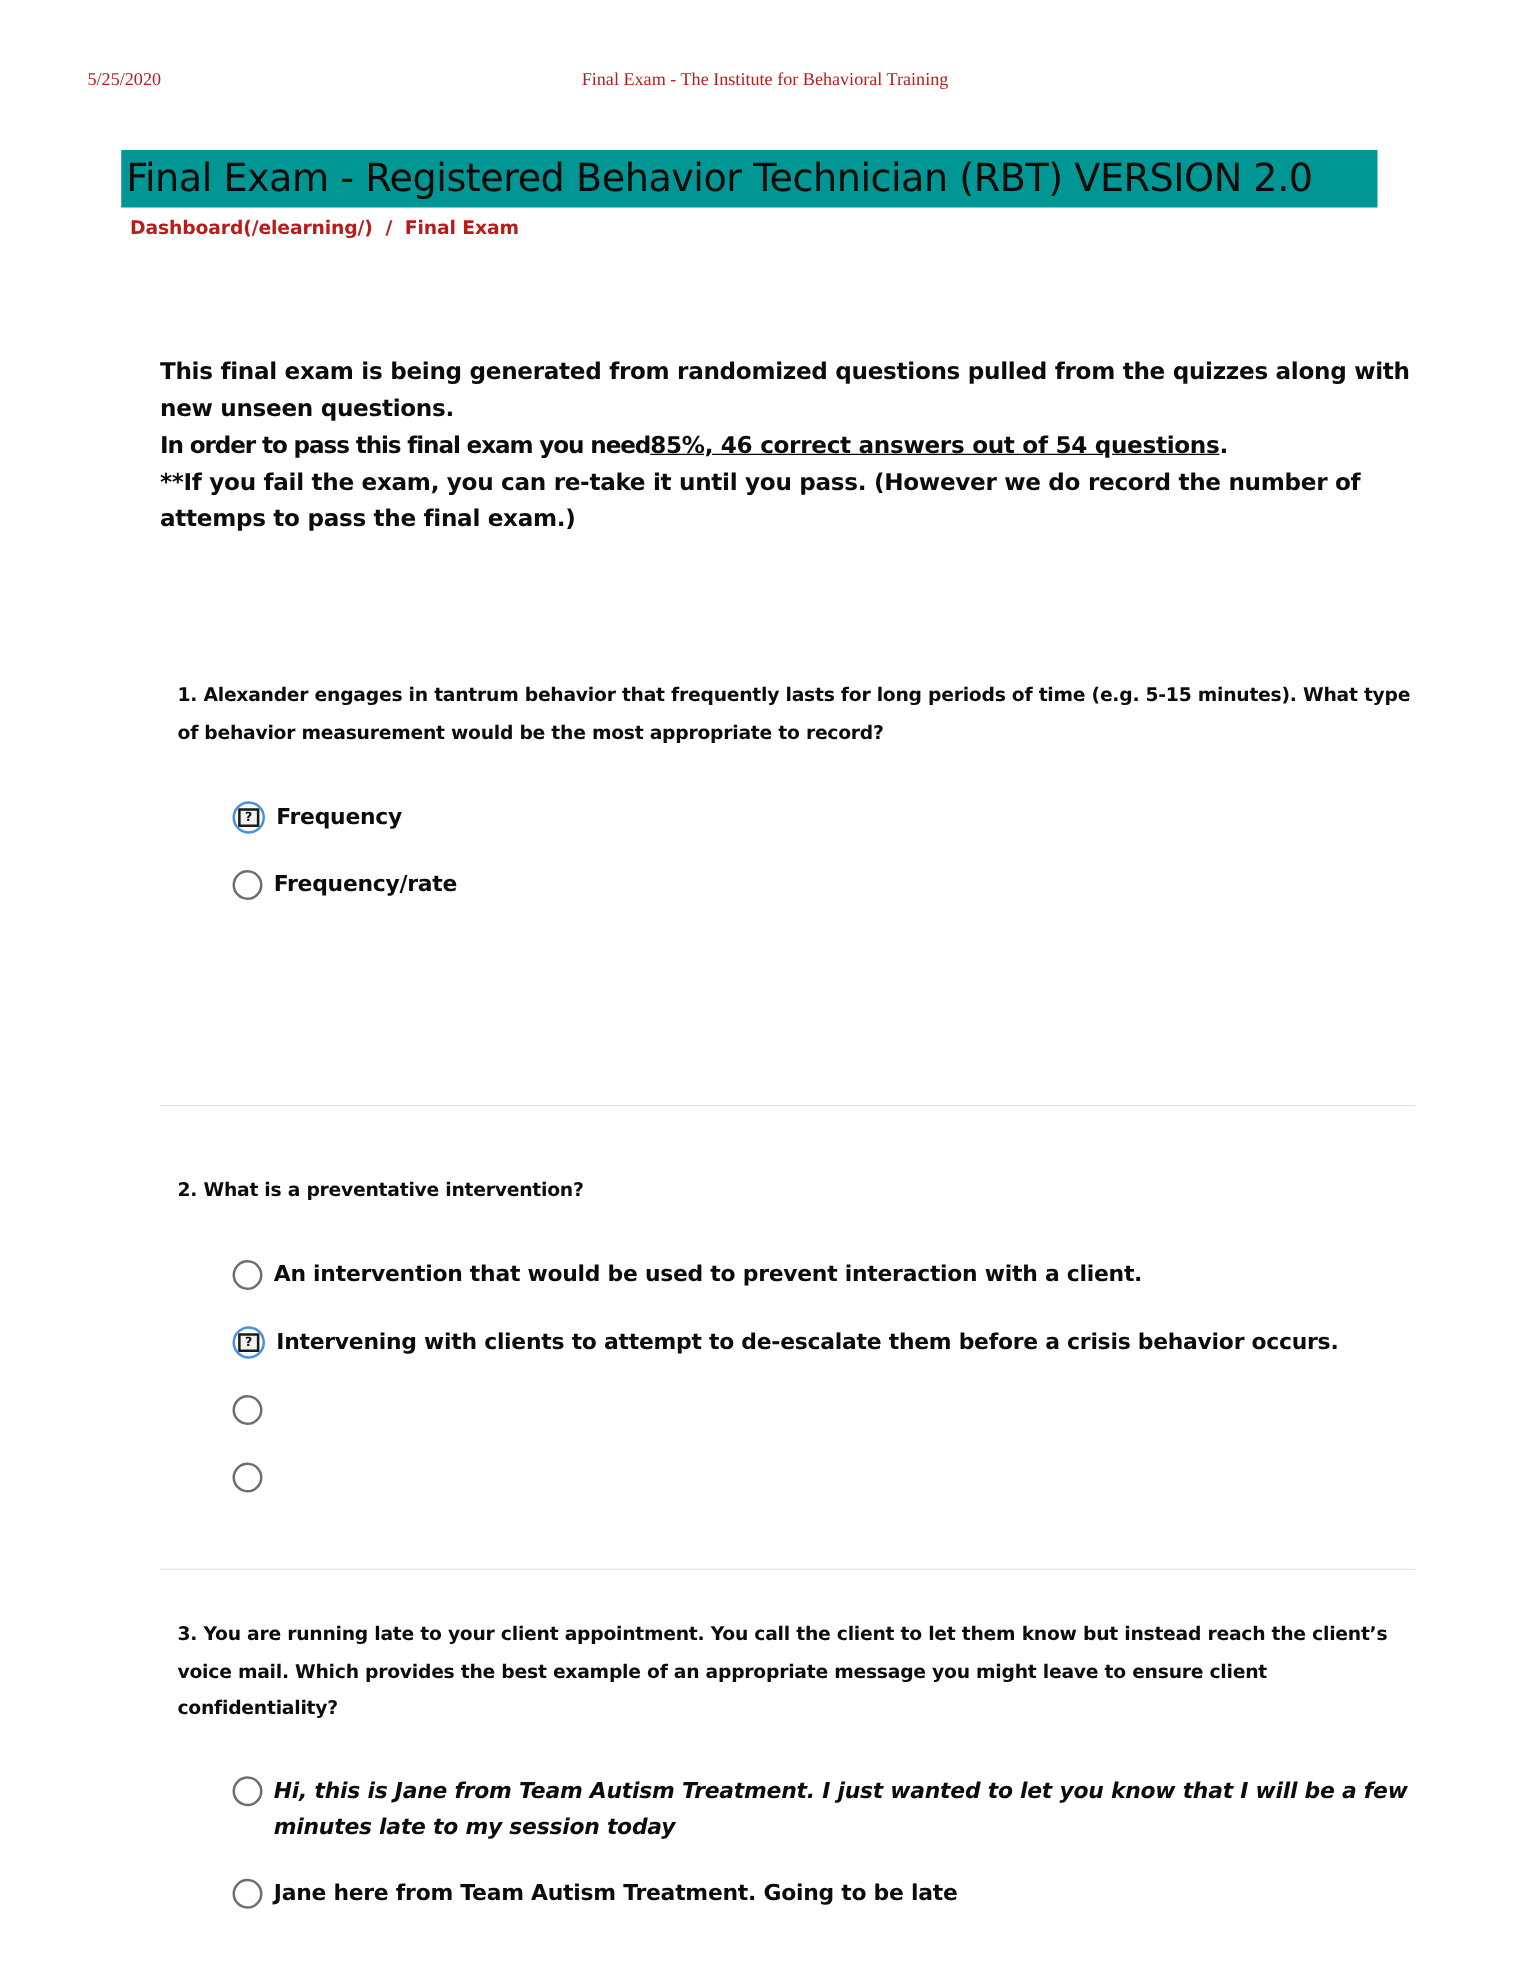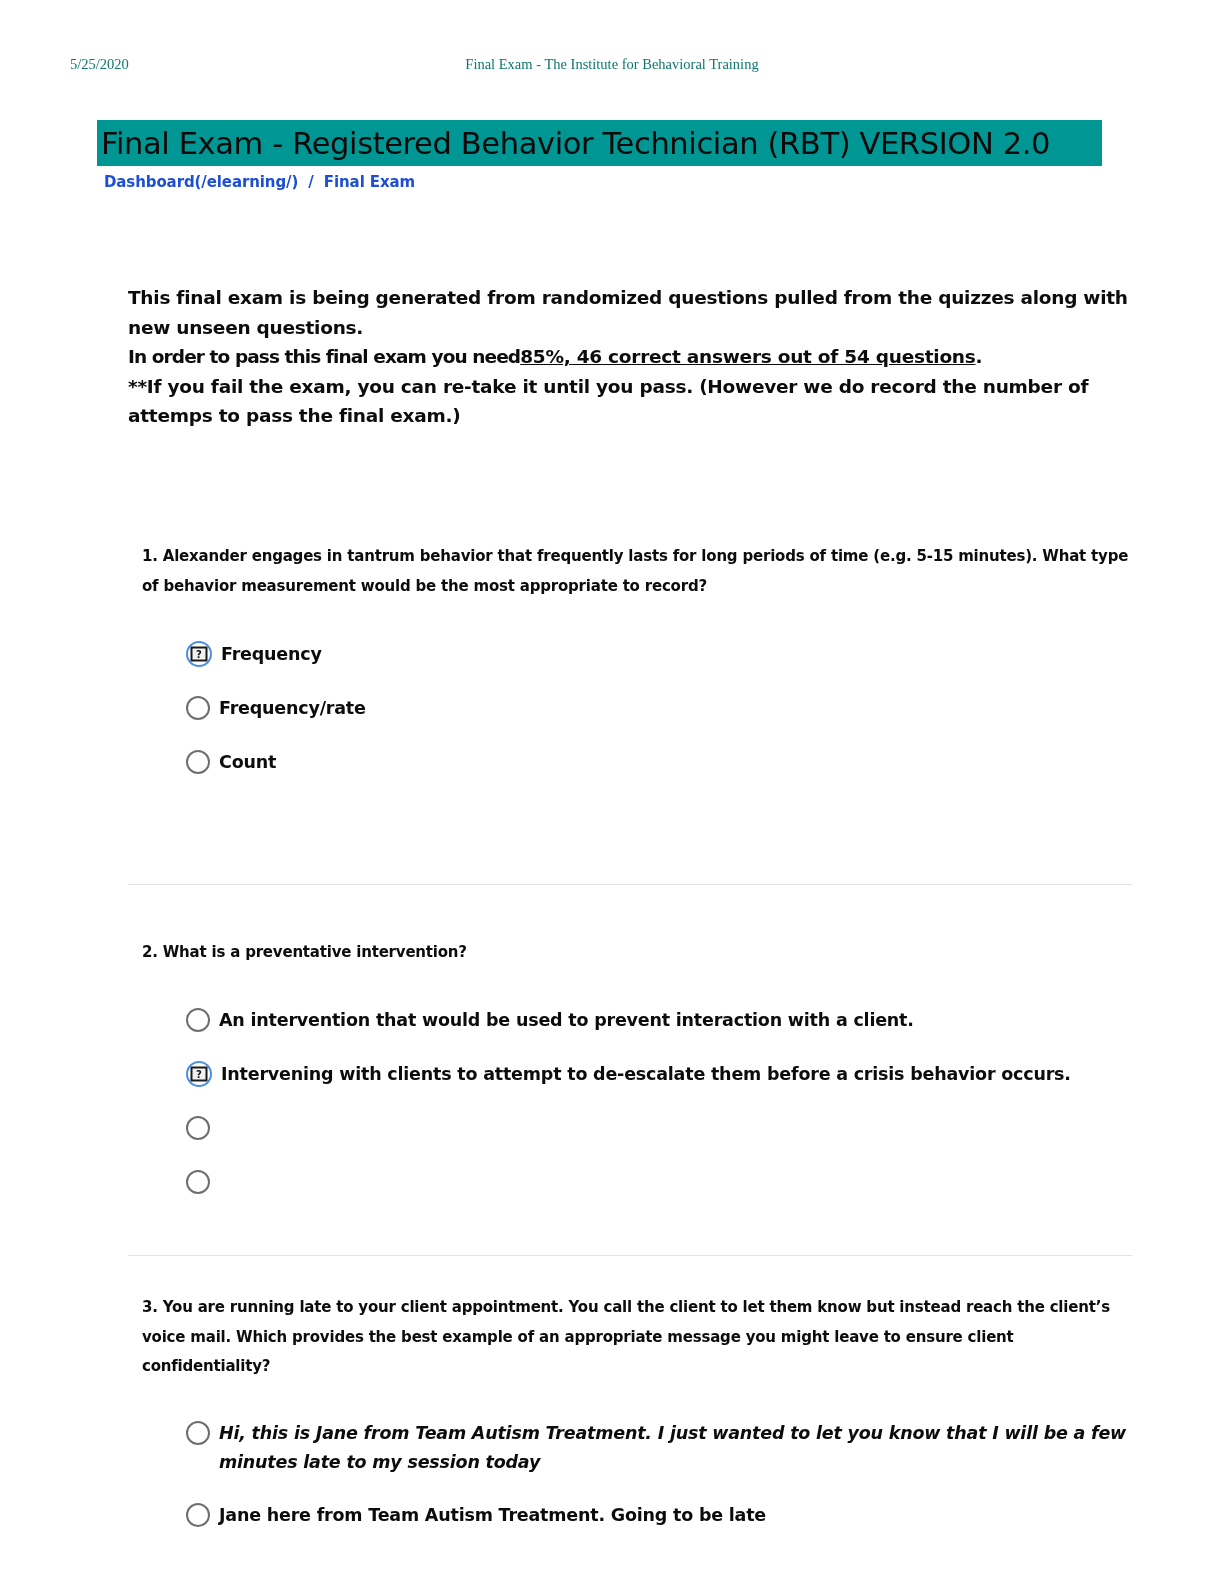--- a/index.html
+++ b/index.html
@@ -18,21 +18,21 @@
 
   
   .print-header {
     position: absolute;
     top: 56px;
     left: 0;
     width: 1224px;
     height: 22px;
     font-family: "Liberation Serif", serif;
     font-size: 14.5px;
-    color: #0f766e;
+    color: #b91c1c;
   }
   .print-header .ph-date {
     position: absolute;
     left: 70px;
     top: 0;
     white-space: nowrap;
   }
   .print-header .ph-title {
     position: absolute;
     left: 0;
@@ -67,21 +67,21 @@
     transform-origin: left center;
   }
 
   
   .breadcrumb {
     position: absolute;
     left: 104px;
     top: 173px;
     font-size: 15px;
     font-weight: 600;
-    color: #1d4ed8;
+    color: #b91c1c;
     white-space: nowrap;
     letter-spacing: -0.1px;
   }
   .breadcrumb .crumb-sep {
     display: inline-block;
     padding: 0 5px;
     font-weight: 600;
   }
 
   
@@ -225,24 +225,20 @@
     <div class="option-row" style="margin-bottom:20px;">
       <span class="radio-selected">
           <span class="brokenimg"></span>
         </span>
       <span class="opt-label">Frequency</span>
     </div>
     <div class="option-row" style="margin-bottom:20px;">
       <span class="radio"></span>
       <span class="opt-label">Frequency/rate</span>
     </div>
-    <div class="option-row">
-      <span class="radio"></span>
-      <span class="opt-label">Count</span>
-    </div>
   </div>
 </div>
 
 <div class="divider" style="top:884px;"></div>
 
 <div class="question-block" style="top:938px;">
   <div class="q-text">2. What is a preventative intervention?</div>
 
   <div class="options" style="top:68px;">
     <div class="option-row" style="margin-bottom:20px;">

